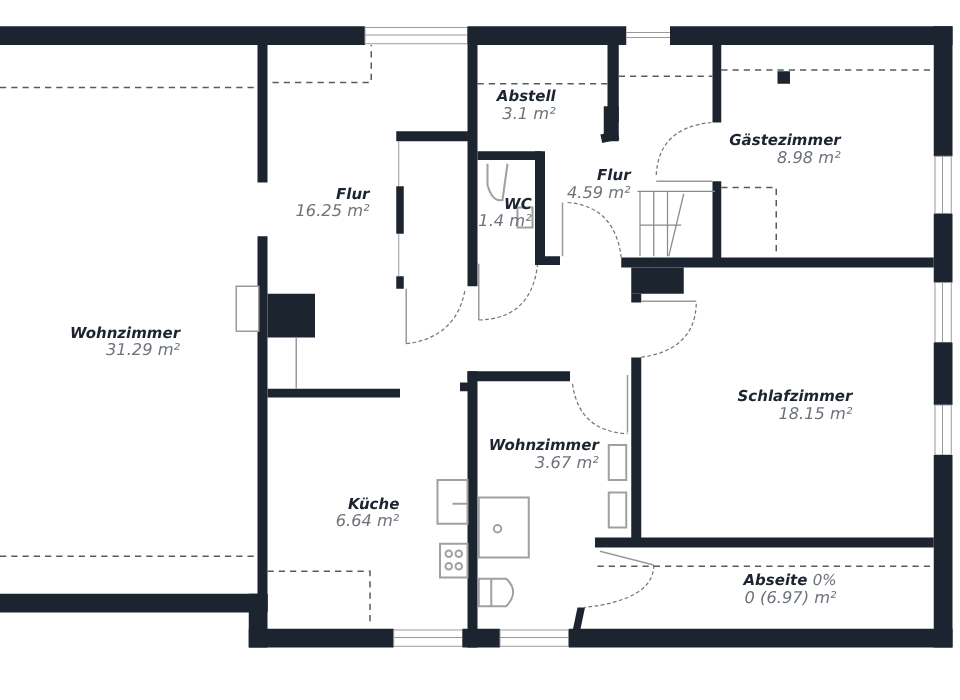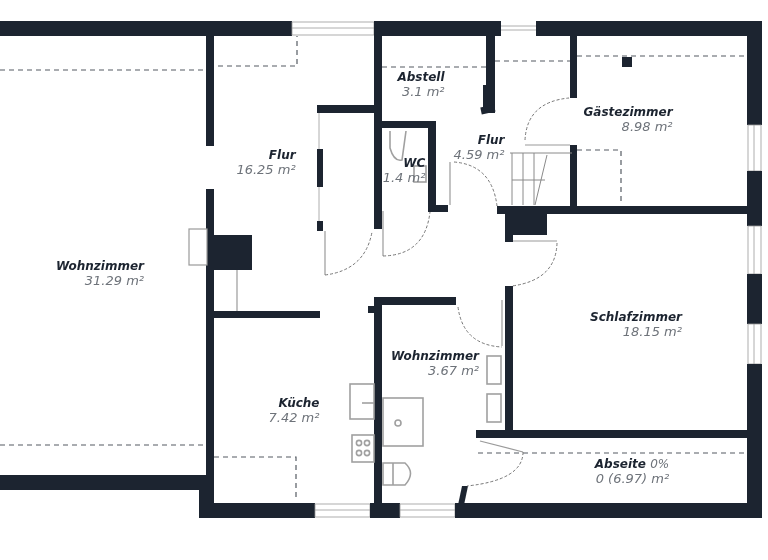--- a/index.html
+++ b/index.html
@@ -201,21 +201,21 @@
 <div class="label" style="left:628px; top:105px;">
   <div class="room-name">Gästezimmer</div>
   <div class="room-area">8.98 m²</div>
 </div>
 <div class="label" style="left:636px; top:310px;">
   <div class="room-name">Schlafzimmer</div>
   <div class="room-area">18.15 m²</div>
 </div>
 <div class="label" style="left:294px; top:396px;">
   <div class="room-name">Küche</div>
-  <div class="room-area">7.42 m²</div>
+  <div class="room-area">6.64 m²</div>
 </div>
 <div class="label" style="left:435px; top:349px;">
   <div class="room-name">Wohnzimmer</div>
   <div class="room-area">3.67 m²</div>
 </div>
 <div class="label" style="left:632px; top:457px;">
   <div class="room-name">
     <span>Abseite</span>
     <span class="pct">0%</span>
   </div>

